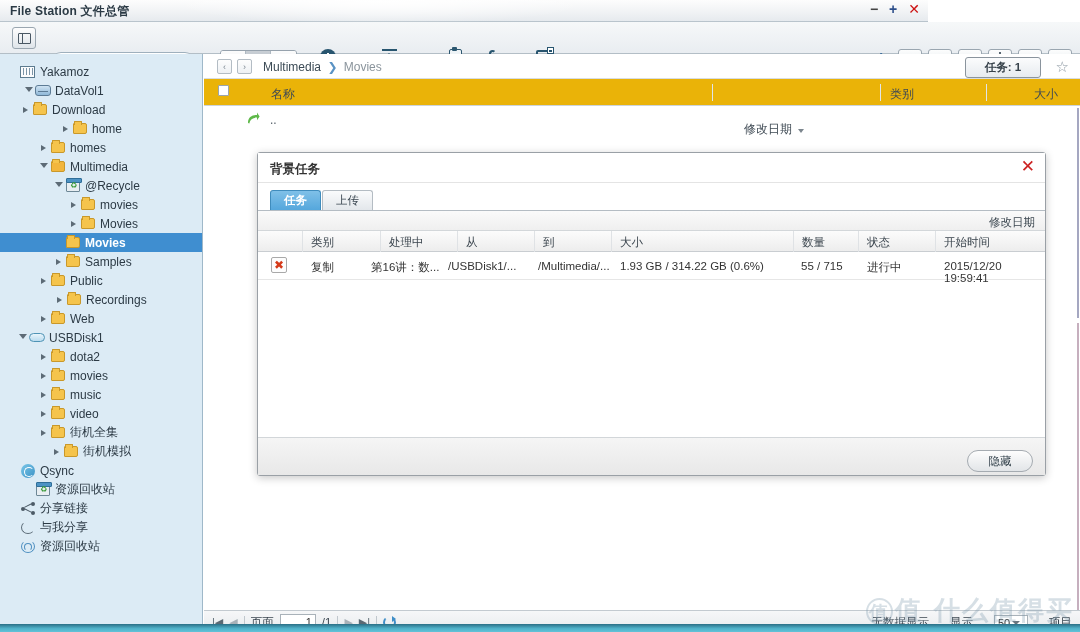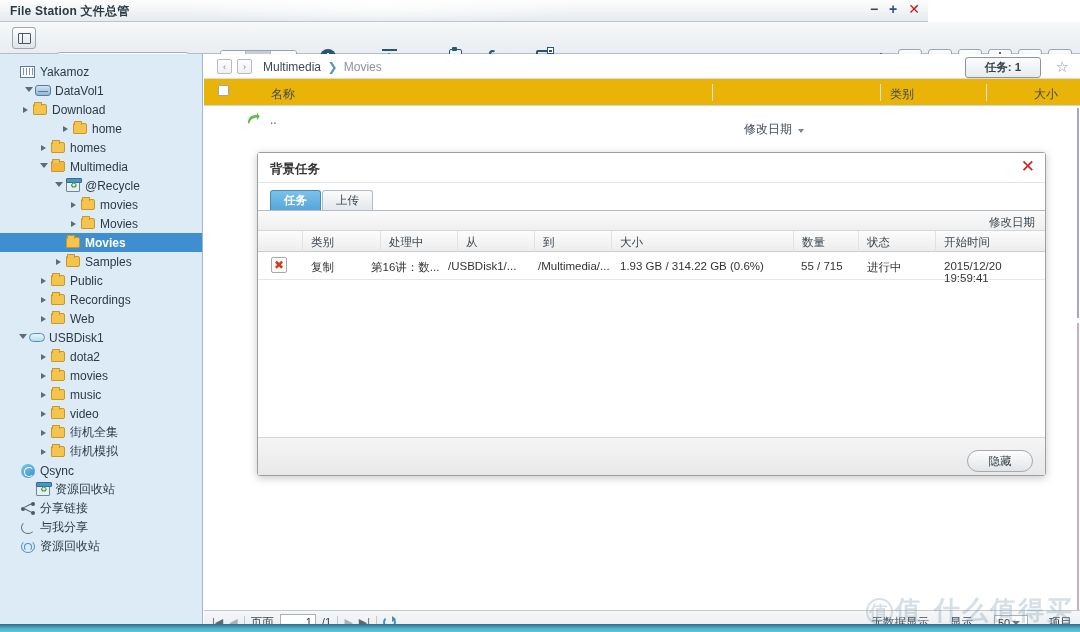--- a/index.html
+++ b/index.html
@@ -477,21 +477,21 @@
         </div>
         <div class="node" style="padding-left: 38px;">
           <span class="arrow ">
             <i></i>
           </span>
           <span class="ic">
             <span class="folder"></span>
           </span>
           <span>Public</span>
         </div>
-        <div class="node" style="padding-left: 38px;">
+        <div class="node" style="padding-left: 54px;">
           <span class="arrow ">
             <i></i>
           </span>
           <span class="ic">
             <span class="folder"></span>
           </span>
           <span>Recordings</span>
         </div>
         <div class="node" style="padding-left: 38px;">
           <span class="arrow ">
@@ -549,21 +549,21 @@
         </div>
         <div class="node" style="padding-left: 38px;">
           <span class="arrow ">
             <i></i>
           </span>
           <span class="ic">
             <span class="folder"></span>
           </span>
           <span>街机全集</span>
         </div>
-        <div class="node" style="padding-left: 38px;">
+        <div class="node" style="padding-left: 38px; margin-left: 13px;">
           <span class="arrow ">
             <i></i>
           </span>
           <span class="ic">
             <span class="folder"></span>
           </span>
           <span>街机模拟</span>
         </div>
         <div class="node" style="padding-left: 8px;">
           <span class="arrow none"></span>

